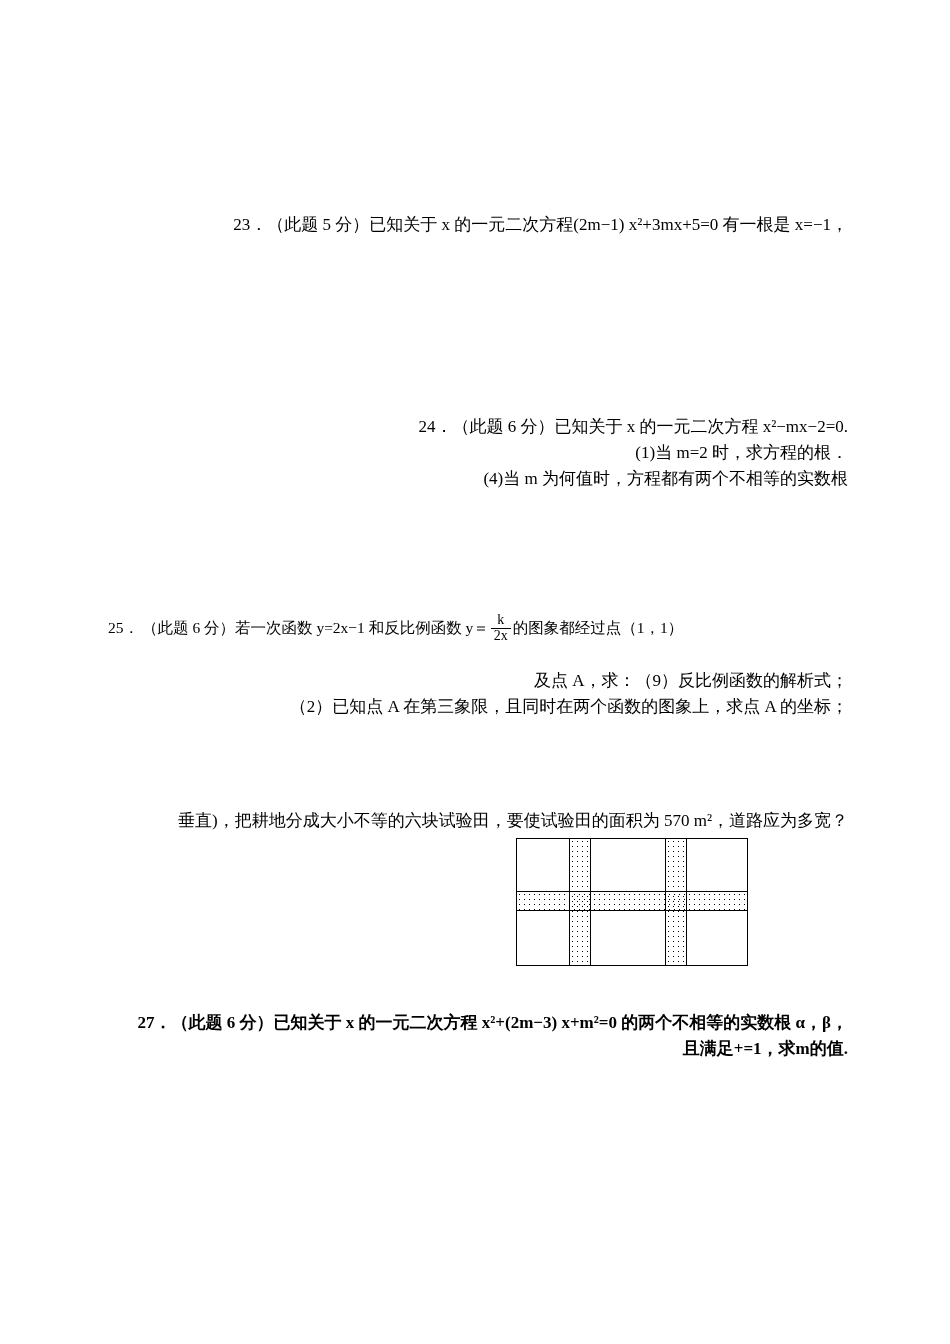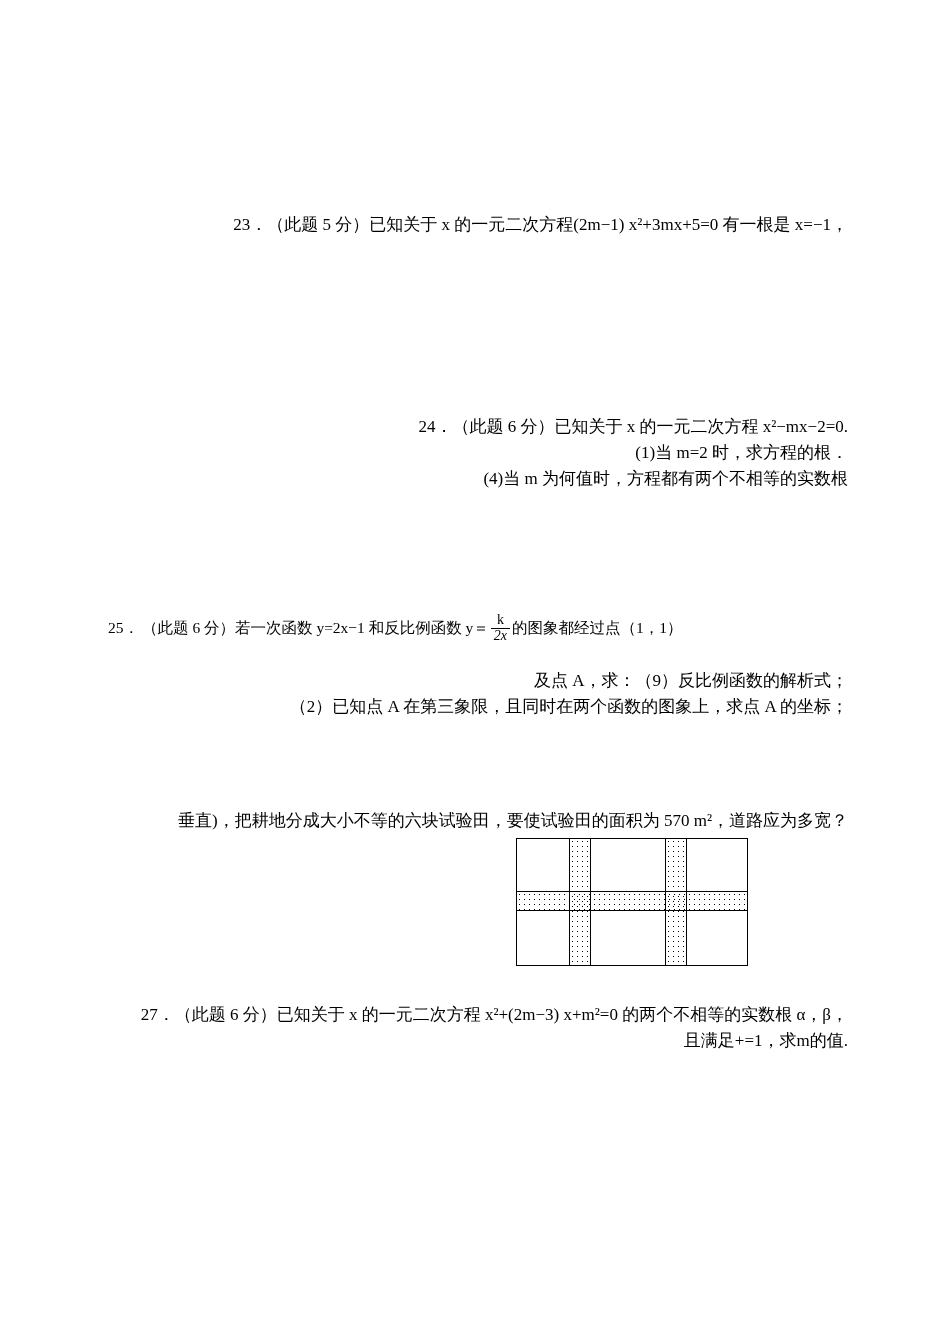--- a/index.html
+++ b/index.html
@@ -59,21 +59,20 @@
     top: -1px;
   }
   .frac .numr {
     display: block;
     padding: 0 3px;
     border-bottom: 1px solid #000;
   }
   .frac .denr {
     display: block;
     padding: 0 3px;
-    font-style: italic;
   }
   .q25-line1 {
     font-size: 15.5px;
     line-height: 36px;
     white-space: nowrap;
   }
   
   .fig-wrap {
     position: relative;
     height: 140px;
@@ -106,21 +105,21 @@
     left: 0;
     right: 0;
     height: 20px;
     top: 52px;
     border-top: 1.4px solid #000;
     border-bottom: 1.4px solid #000;
     box-sizing: border-box;
     background-image: radial-gradient(circle, #000 0.7px, transparent 0.8px);
     background-size: 5px 5px;
   }
-  .q27 { margin-top: 14px; }
+  .q27 { margin-top: 22px; font-weight: bold; }
 </style>
 </head>
 <body>
 
 <div class="page">
   <div class="content">
 
     <div class="problem">
       <div class="pline">
         <span class="num">23．</span><span>（此题 5 分）已知关于 x 的一元二次方程(2m−1) x²+3mx+5=0 有一根是 x=−1，</span>

